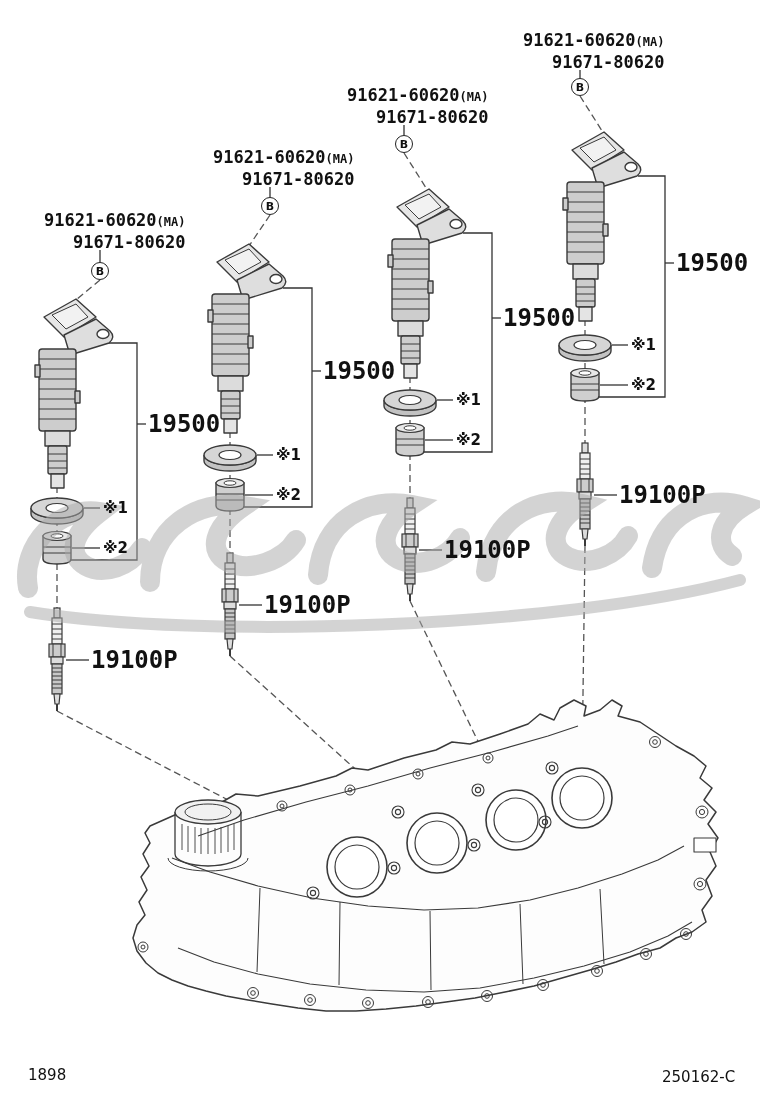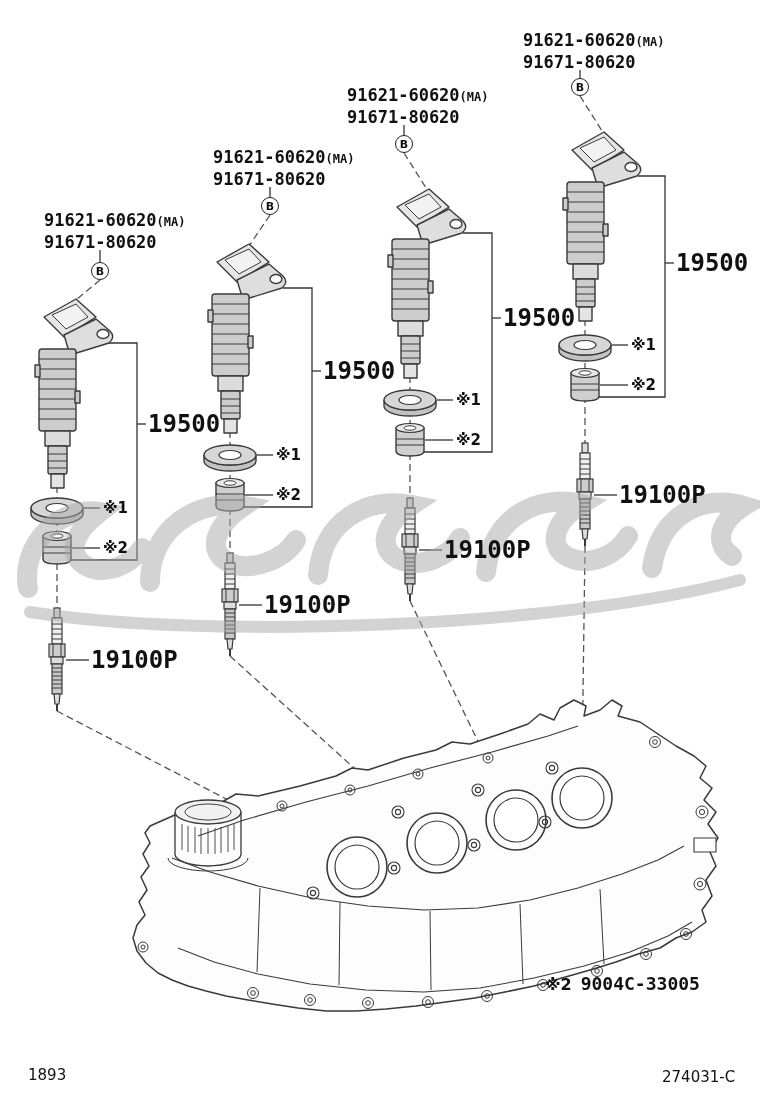--- a/index.html
+++ b/index.html
@@ -1,19 +1,19 @@
 <!DOCTYPE html>
 <html><head>
 <meta charset="utf-8">
 <style>
   html,body{margin:0;padding:0;background:#ffffff;}
   .canvas{position:relative;width:760px;height:1112px;background:#ffffff;overflow:hidden;
           font-family:"DejaVu Sans Mono","DejaVu Sans",sans-serif;color:#111;}
   .art{position:absolute;left:0;top:0;z-index:1;}
-  .lbl{position:absolute;z-index:3;white-space:nowrap;}
+  .lbl{position:absolute;z-index:3;white-space:nowrap;text-align:right;}
   .part-label{font-weight:bold;font-size:17px;line-height:20px;letter-spacing:0px;}
   .part-label .suffix{font-size:12px;font-weight:bold;}
   .bref{width:18px;height:18px;border:1.7px solid #222;border-radius:50%;
         font-family:"DejaVu Sans",sans-serif;font-weight:bold;font-size:11px;
         display:flex;align-items:center;justify-content:center;background:#fff;box-sizing:border-box;}
   .big-label{font-weight:bold;font-size:24px;line-height:20px;}
   .mark-label{font-family:"DejaVu Sans",sans-serif;font-weight:bold;font-size:15px;line-height:18px;}
   .legend{font-weight:bold;font-size:18px;line-height:28px;}
   .legend .mark{font-family:"DejaVu Sans",sans-serif;font-size:16px;margin-right:9px;}
   .footer-text{font-family:"DejaVu Sans",sans-serif;font-size:15px;}
@@ -302,19 +302,18 @@
     <div><span>91621-60620</span><span class="suffix">(MA)</span></div>
     <div>91671-80620</div>
   </div>
   <div class="lbl bref" style="left:571px;top:78px">B</div>
   <div class="lbl big-label" style="left:676px;top:253px">19500</div>
   <div class="lbl mark-label" style="left:631px;top:336px">※1</div>
   <div class="lbl mark-label" style="left:631px;top:376px">※2</div>
   <div class="lbl big-label" style="left:619px;top:485px">19100P</div>
 
   <div class="lbl legend" style="left:545px;top:970px">
-    <div><span class="mark">※2</span><span>9004C-33005</span></div>
-  </div>
-
-  <div class="lbl footer-text" style="left:28px;top:1066px">1893</div>
-  <div class="lbl footer-text" style="left:662px;top:1068px">274031-C</div>
+  </div>
+
+  <div class="lbl footer-text" style="left:28px;top:1066px">1898</div>
+  <div class="lbl footer-text" style="left:662px;top:1068px">250162-C</div>
 
 </div>
 
 </body></html>

